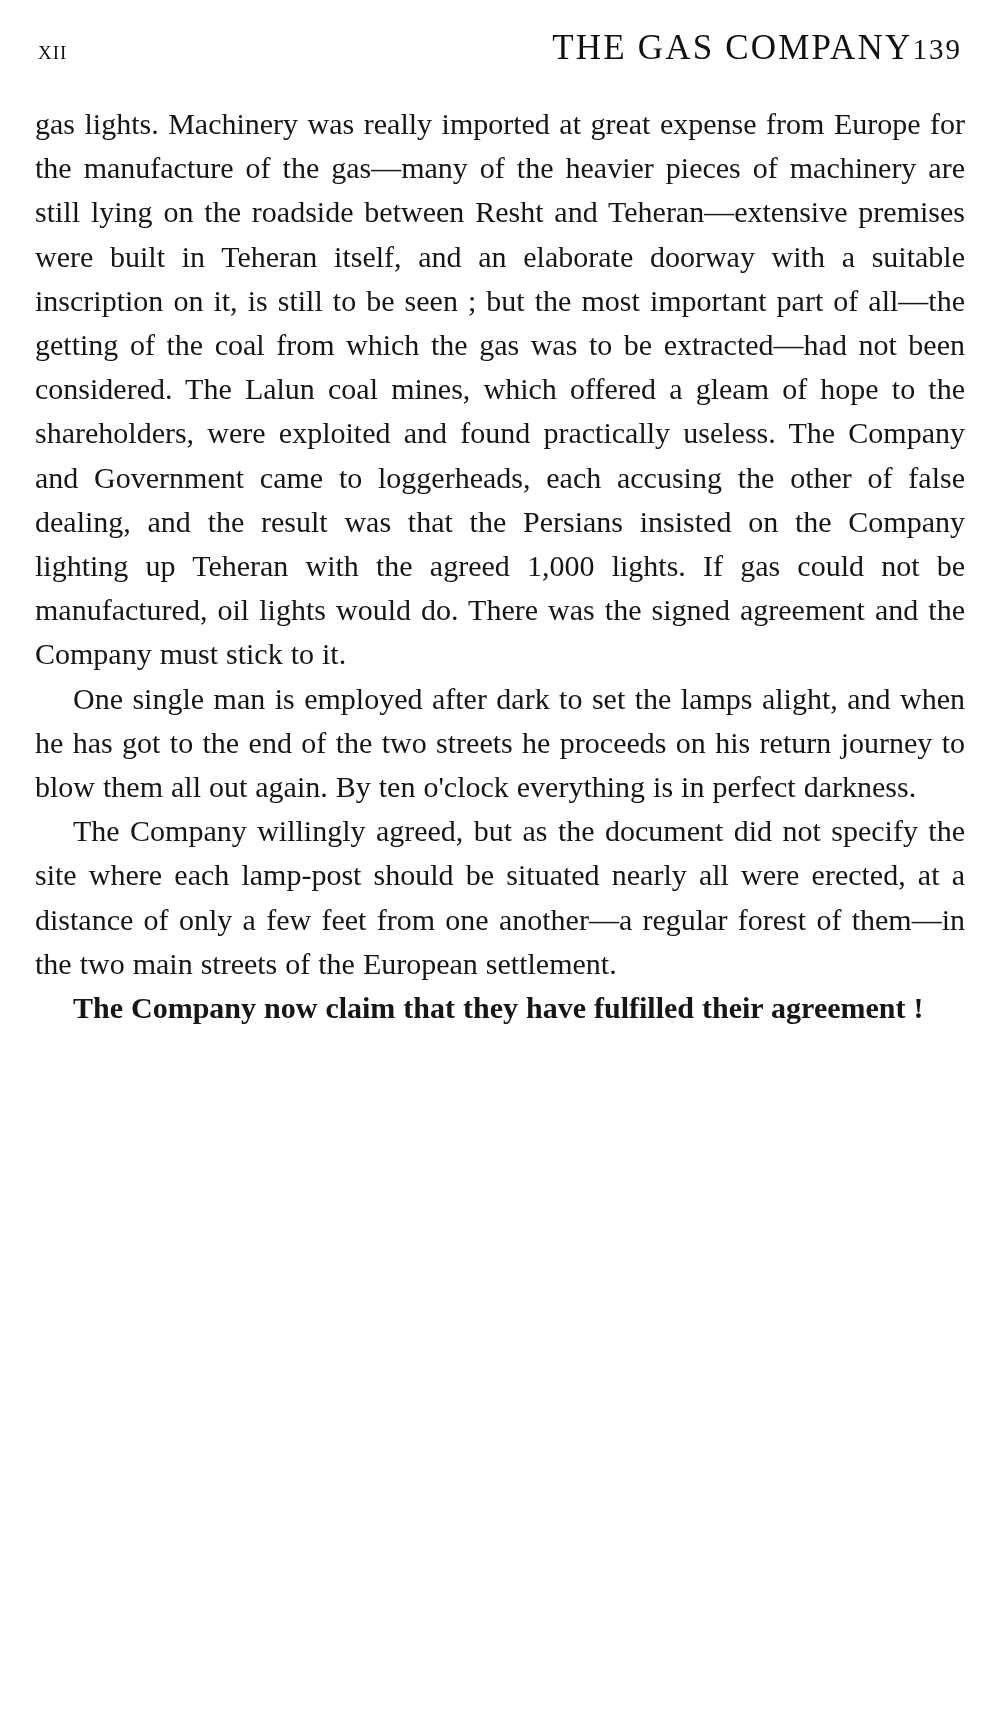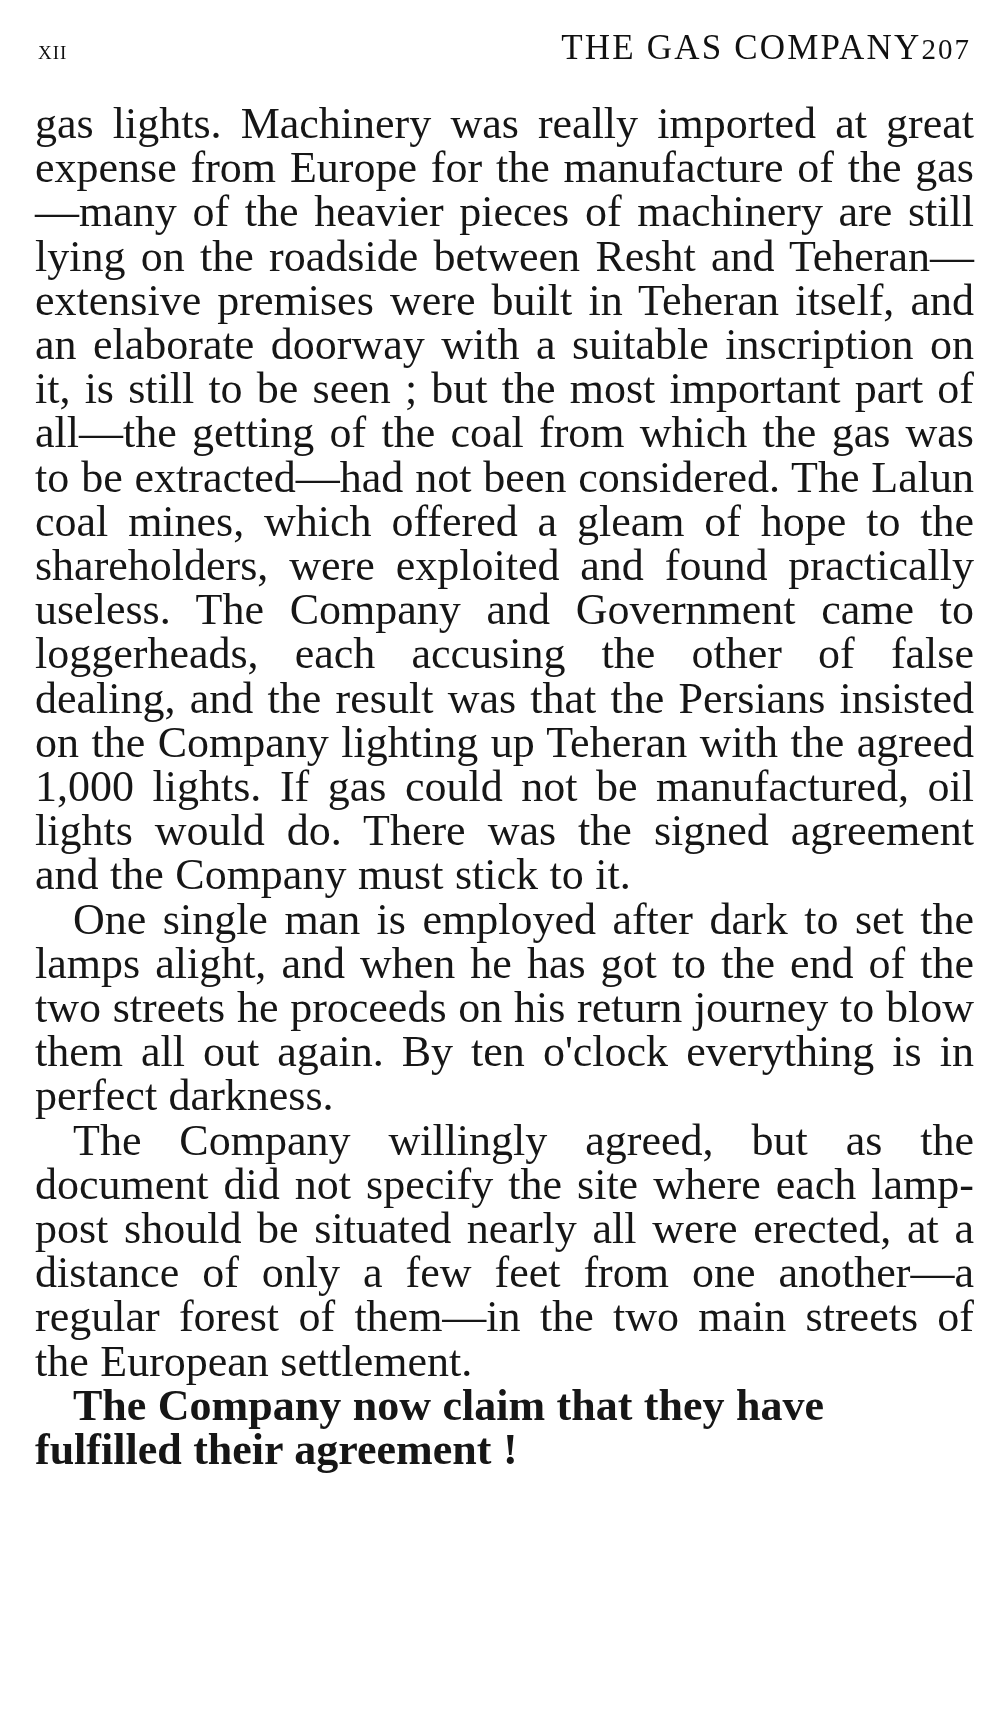--- a/index.html
+++ b/index.html
@@ -12,21 +12,21 @@
     height: 1729px;
     font-family: "Liberation Serif", serif;
     color: #1a1a1a;
     overflow: hidden;
   }
   .page {
     position: relative;
     width: 1000px;
     height: 1233px;
     box-sizing: border-box;
-    padding: 28px 21px 0 30px;
+    padding: 28px 30px 0 30px;
   }
   .running-head {
     display: flex;
     align-items: baseline;
     justify-content: space-between;
     padding: 0 8px 0 8px;
     margin-bottom: 34px;
   }
   .folio-left {
     font-size: 27px;
@@ -48,21 +48,21 @@
     font-size: 29px;
     letter-spacing: 2px;
     color: #111;
     white-space: nowrap;
   }
   .body-text {
     padding: 0 5px;
   }
   p.para {
     margin: 0;
-    font-size: 44px;
+    font-size: 30px;
     line-height: 44.2px;
     text-align: justify;
     text-justify: inter-word;
     word-spacing: 0.5px;
     color: #161616;
     -webkit-hyphens: none;
     hyphens: none;
   }
   p.para.indent {
     text-indent: 38px;
@@ -73,21 +73,21 @@
   }
 </style>
 </head>
 <body>
 
 <div class="page">
 
   <div class="running-head">
     <span class="folio-left">XII</span>
     <span class="head-title">THE GAS COMPANY</span>
-    <span class="folio-right">207</span>
+    <span class="folio-right">139</span>
   </div>
 
   <div class="body-text">
     <p class="para">gas lights. Machinery was really imported at great expense from Europe for the manufacture of the gas—many of the heavier pieces of machinery are still lying on the roadside between Resht and Teheran—extensive premises were built in Teheran itself, and an elaborate doorway with a suitable inscription on it, is still to be seen ; but the most important part of all—the getting of the coal from which the gas was to be extracted—had not been considered. The Lalun coal mines, which offered a gleam of hope to the shareholders, were exploited and found practically useless. The Company and Government came to loggerheads, each accusing the other of false dealing, and the result was that the Persians insisted on the Company lighting up Teheran with the agreed 1,000 lights. If gas could not be manufactured, oil lights would do. There was the signed agreement and the Company must stick to it.</p>
     <p class="para indent">One single man is employed after dark to set the lamps alight, and when he has got to the end of the two streets he proceeds on his return journey to blow them all out again. By ten o'clock everything is in perfect darkness.</p>
     <p class="para indent">The Company willingly agreed, but as the document did not specify the site where each lamp-post should be situated nearly all were erected, at a distance of only a few feet from one another—a regular forest of them—in the two main streets of the European settlement.</p>
     <p class="para indent">The Company now claim that they have fulfilled their agreement !</p>
   </div>
 
 </div>

